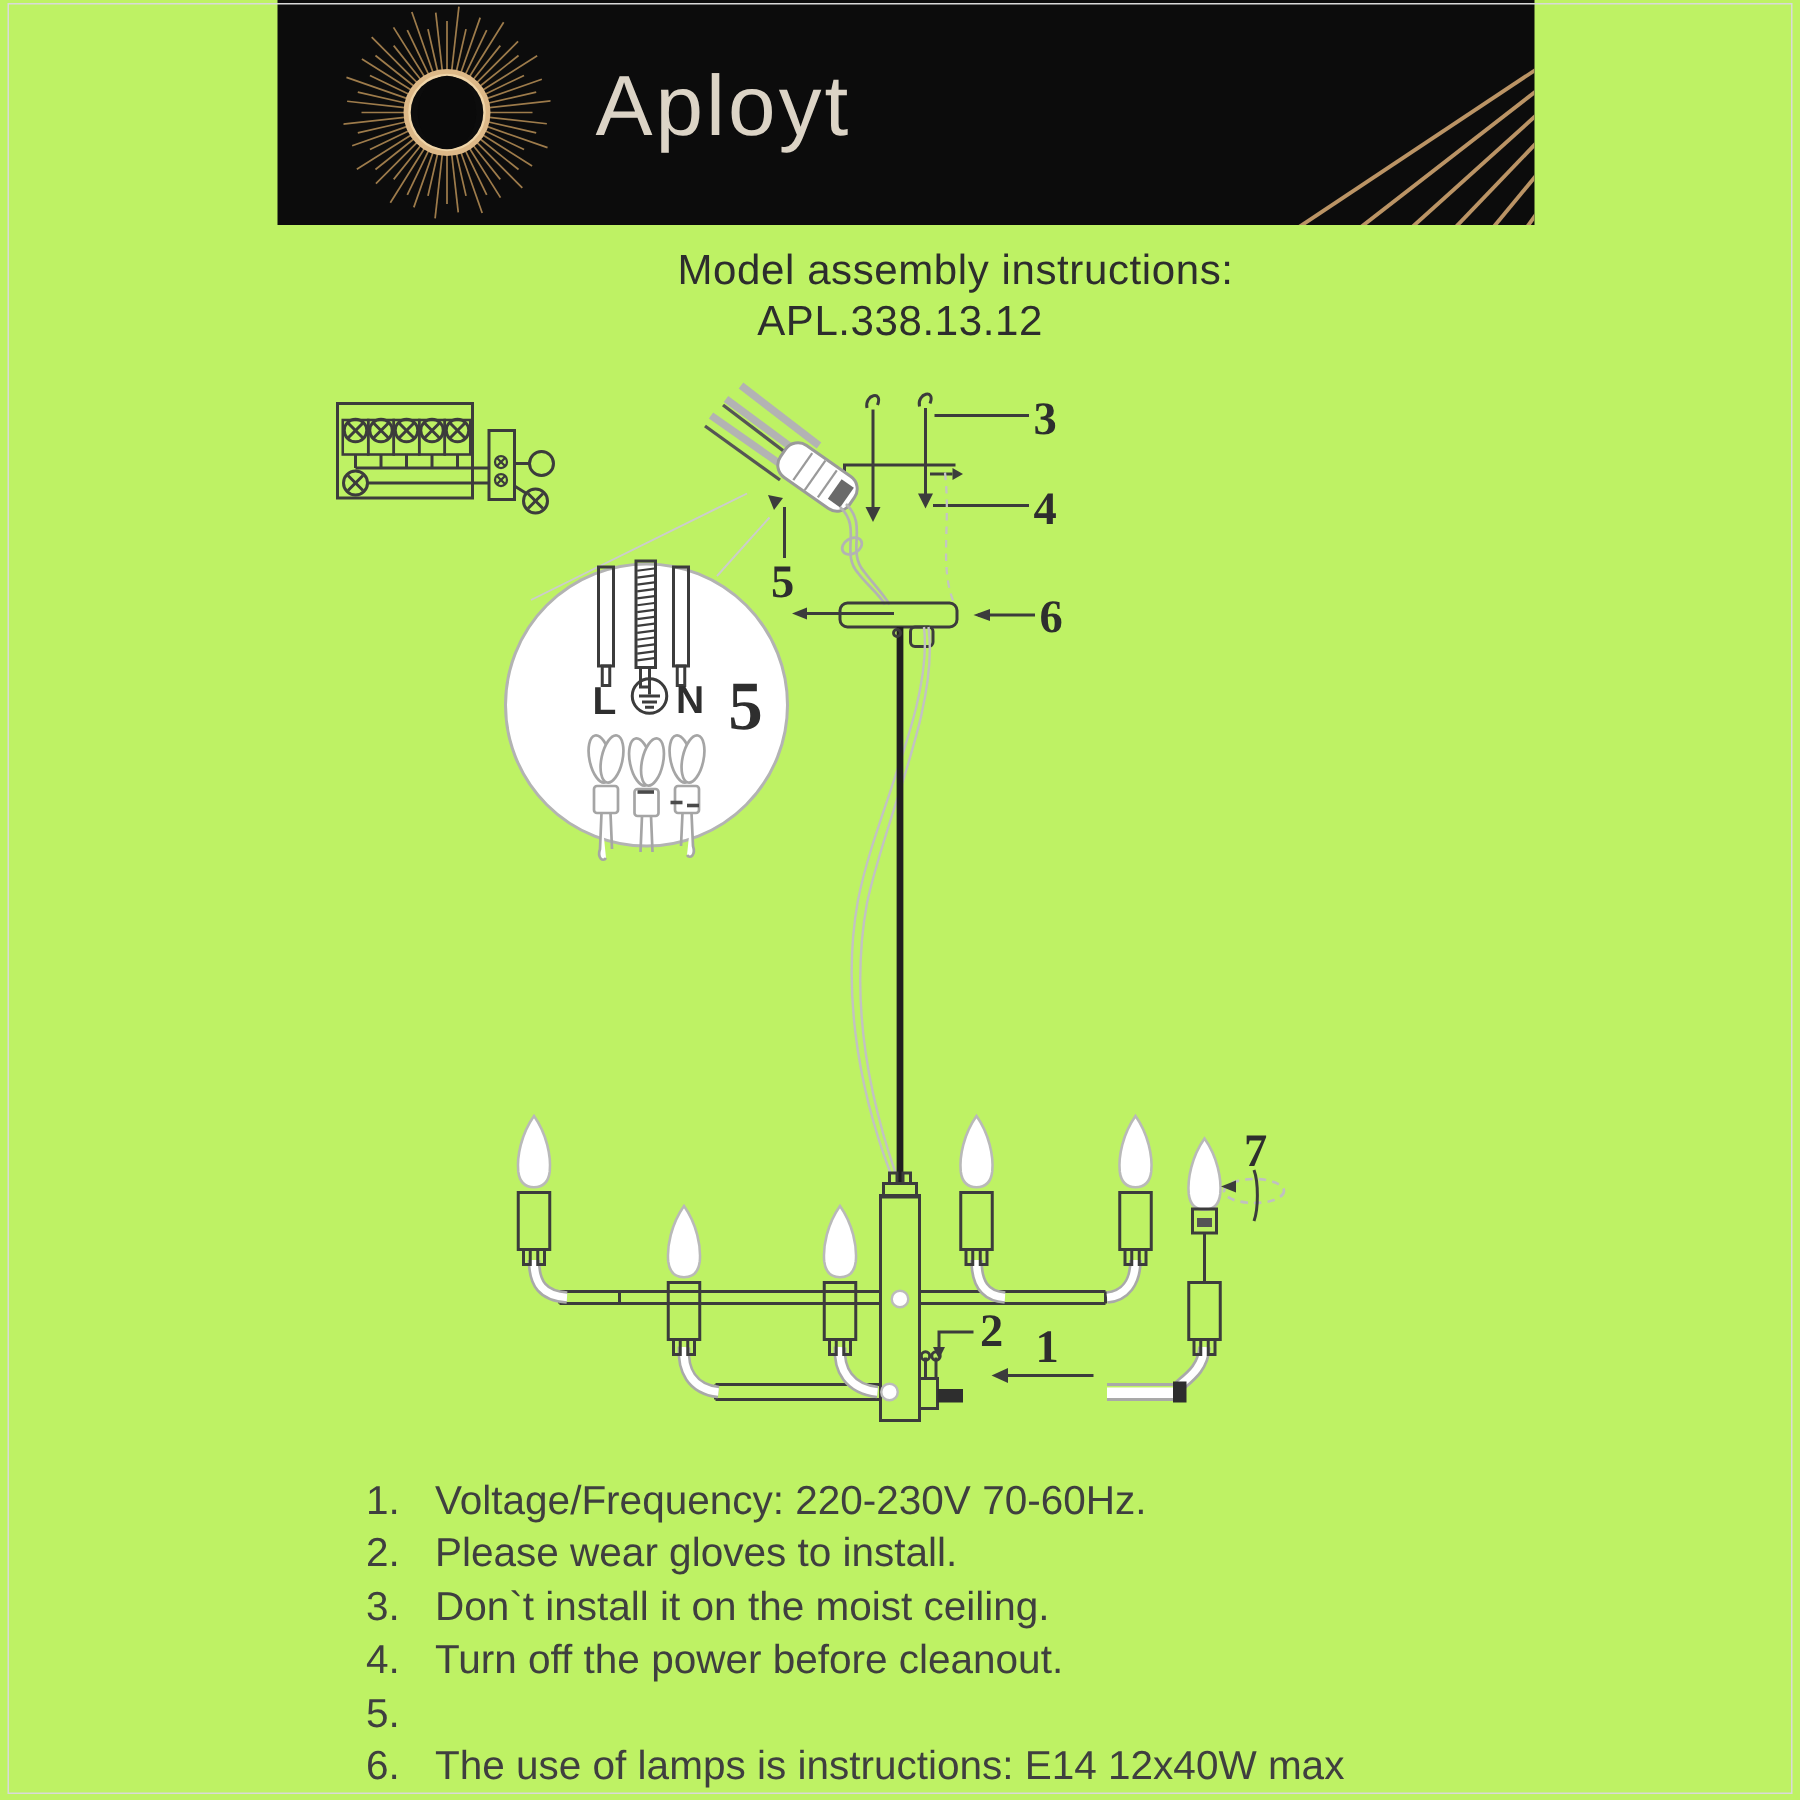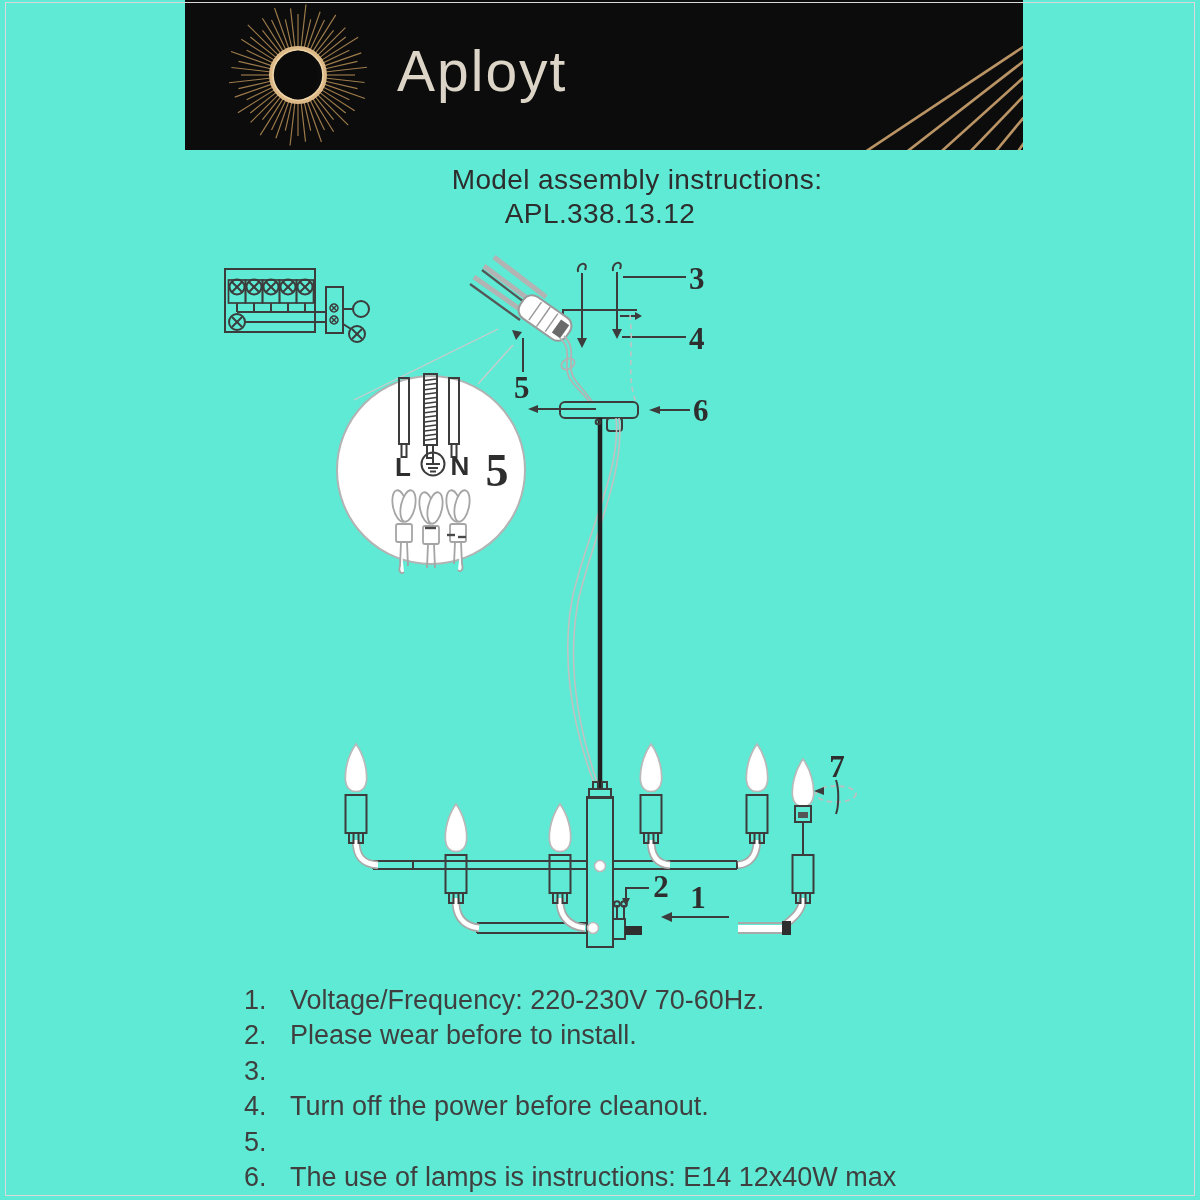--- a/index.html
+++ b/index.html
@@ -1,17 +1,17 @@
 <!DOCTYPE html>
 <html><head>
 <meta charset="utf-8">
 <style>
   html,body{margin:0;padding:0;background:#ffffff;width:1200px;height:1200px;
     font-family:"Liberation Sans",sans-serif;overflow:hidden;}
-  .page{position:absolute;left:0;top:0;width:1200px;height:1200px;background:#5eead4;}
+  .page{position:absolute;left:0;top:0;width:1200px;height:1200px;background:#bef264;}
   .page-border{position:absolute;left:5px;top:2px;right:5px;bottom:4px;
     border:1px solid #d9d9d9;pointer-events:none;}
   
   .banner{position:absolute;left:185px;top:0;width:838px;height:150px;background:#0c0c0c;overflow:hidden;}
   .logo-svg{position:absolute;left:44px;top:4px;}
   .brand{position:absolute;left:212px;top:38px;font-size:57px;font-weight:300;
     color:#dcd4c6;letter-spacing:2px;font-family:"Liberation Sans",sans-serif;}
   .rays-svg{position:absolute;right:0;top:0;}
   
   .title1{position:absolute;left:0;top:164px;width:1200px;text-align:center;
@@ -398,24 +398,25 @@
     </g>
   </svg>
 
   <div class="instructions">
     <div class="row">
       <span class="num">1.</span>
       <span>Voltage/Frequency: 220-230V 70-60Hz.</span>
     </div>
     <div class="row">
       <span class="num">2.</span>
-      <span>Please wear before to install.</span>
+      <span>Please wear gloves to install.</span>
     </div>
     <div class="row">
       <span class="num">3.</span>
+      <span>Don`t install it on the moist ceiling.</span>
     </div>
     <div class="row">
       <span class="num">4.</span>
       <span>Turn off the power before cleanout.</span>
     </div>
     <div class="row">
       <span class="num">5.</span>
     </div>
     <div class="row">
       <span class="num">6.</span>

